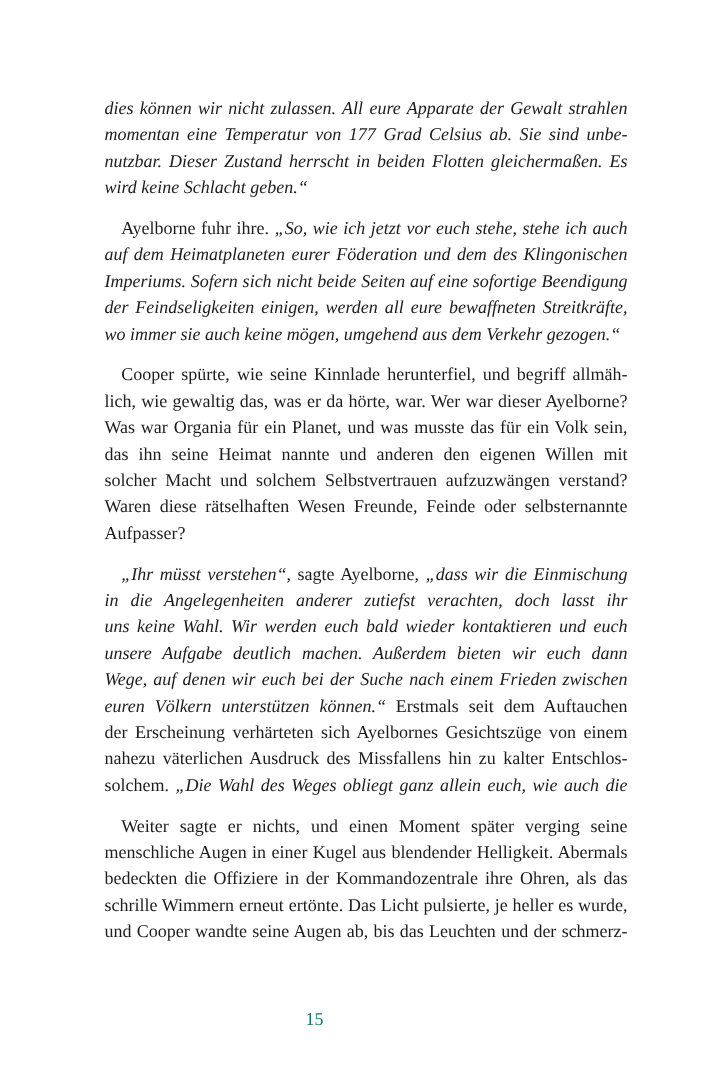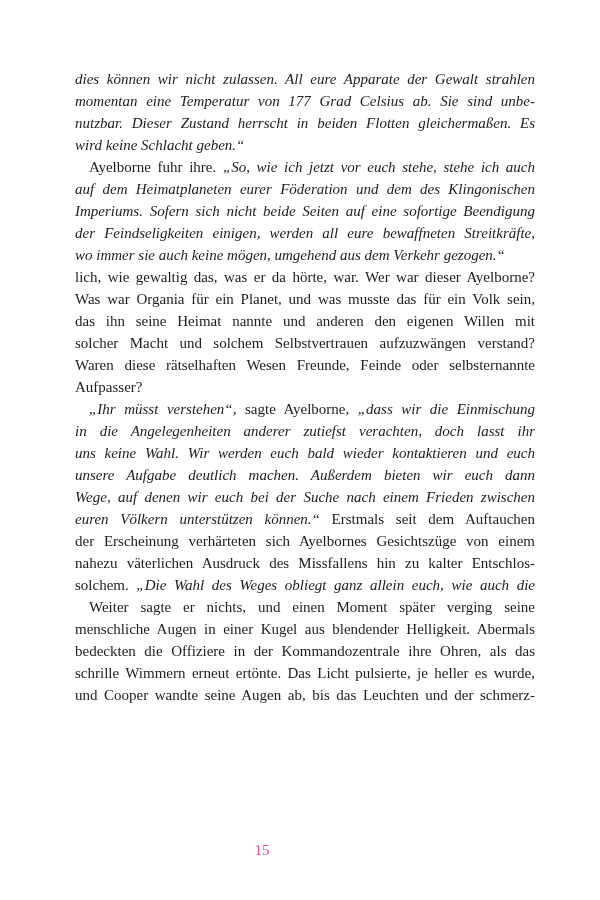--- a/index.html
+++ b/index.html
@@ -17,21 +17,21 @@
     overflow: hidden;
   }
   .text-block {
     position: absolute;
     left: 75px;
     top: 68px;
     width: 460px;
     font-size: 15px;
     line-height: 22px;
   }
-  .paragraph { margin: 0; }
+  .paragraph { margin: 12px; }
   .line {
     text-align: justify;
     text-align-last: justify;
     min-height: 22px;
   }
   .line.lastleft {
     text-align-last: left;
   }
   .line.indent {
     text-indent: 14px;
@@ -39,21 +39,21 @@
   .it { font-style: italic; }
   .ro { font-style: normal; }
   .page-number {
     position: absolute;
     left: 0;
     top: 840px;
     width: 524px;
     text-align: center;
     font-size: 15px;
     line-height: 20px;
-    color: #ec4899;
+    color: #0f766e;
   }
 </style>
 </head>
 <body>
 
 <div class="page">
   <div class="text-block">
       <div class="paragraph">
         <div class="line"><span class="it">dies können wir nicht zulassen. All eure Apparate der Gewalt strahlen</span></div>
         <div class="line"><span class="it">momentan eine Temperatur von 177 Grad Celsius ab. Sie sind unbe-</span></div>
@@ -63,20 +63,21 @@
       <div class="paragraph">
       </div>
       <div class="paragraph">
         <div class="line indent"><span class="ro">Ayelborne fuhr ihre. </span><span class="it">„So, wie ich jetzt vor euch stehe, stehe ich auch</span></div>
         <div class="line"><span class="it">auf dem Heimatplaneten eurer Föderation und dem des Klingonischen</span></div>
         <div class="line"><span class="it">Imperiums. Sofern sich nicht beide Seiten auf eine sofortige Beendigung</span></div>
         <div class="line"><span class="it">der Feindseligkeiten einigen, werden all eure bewaffneten Streitkräfte,</span></div>
         <div class="line lastleft"><span class="it">wo immer sie auch keine mögen, umgehend aus dem Verkehr gezogen.“</span></div>
       </div>
       <div class="paragraph">
+        <div class="line indent"><span class="ro">Cooper spürte, wie seine Kinnlade herunterfiel, und begriff allmäh-</span></div>
         <div class="line"><span class="ro">lich, wie gewaltig das, was er da hörte, war. Wer war dieser Ayelborne?</span></div>
         <div class="line"><span class="ro">Was war Organia für ein Planet, und was musste das für ein Volk sein,</span></div>
         <div class="line"><span class="ro">das ihn seine Heimat nannte und anderen den eigenen Willen mit</span></div>
         <div class="line"><span class="ro">solcher Macht und solchem Selbstvertrauen aufzuzwängen verstand?</span></div>
         <div class="line"><span class="ro">Waren diese rätselhaften Wesen Freunde, Feinde oder selbsternannte</span></div>
         <div class="line lastleft"><span class="ro">Aufpasser?</span></div>
       </div>
       <div class="paragraph">
         <div class="line indent"><span class="it">„Ihr müsst verstehen“</span><span class="ro">, sagte Ayelborne, </span><span class="it">„dass wir die Einmischung</span></div>
         <div class="line"><span class="it">in die Angelegenheiten anderer zutiefst verachten, doch lasst ihr</span></div>

